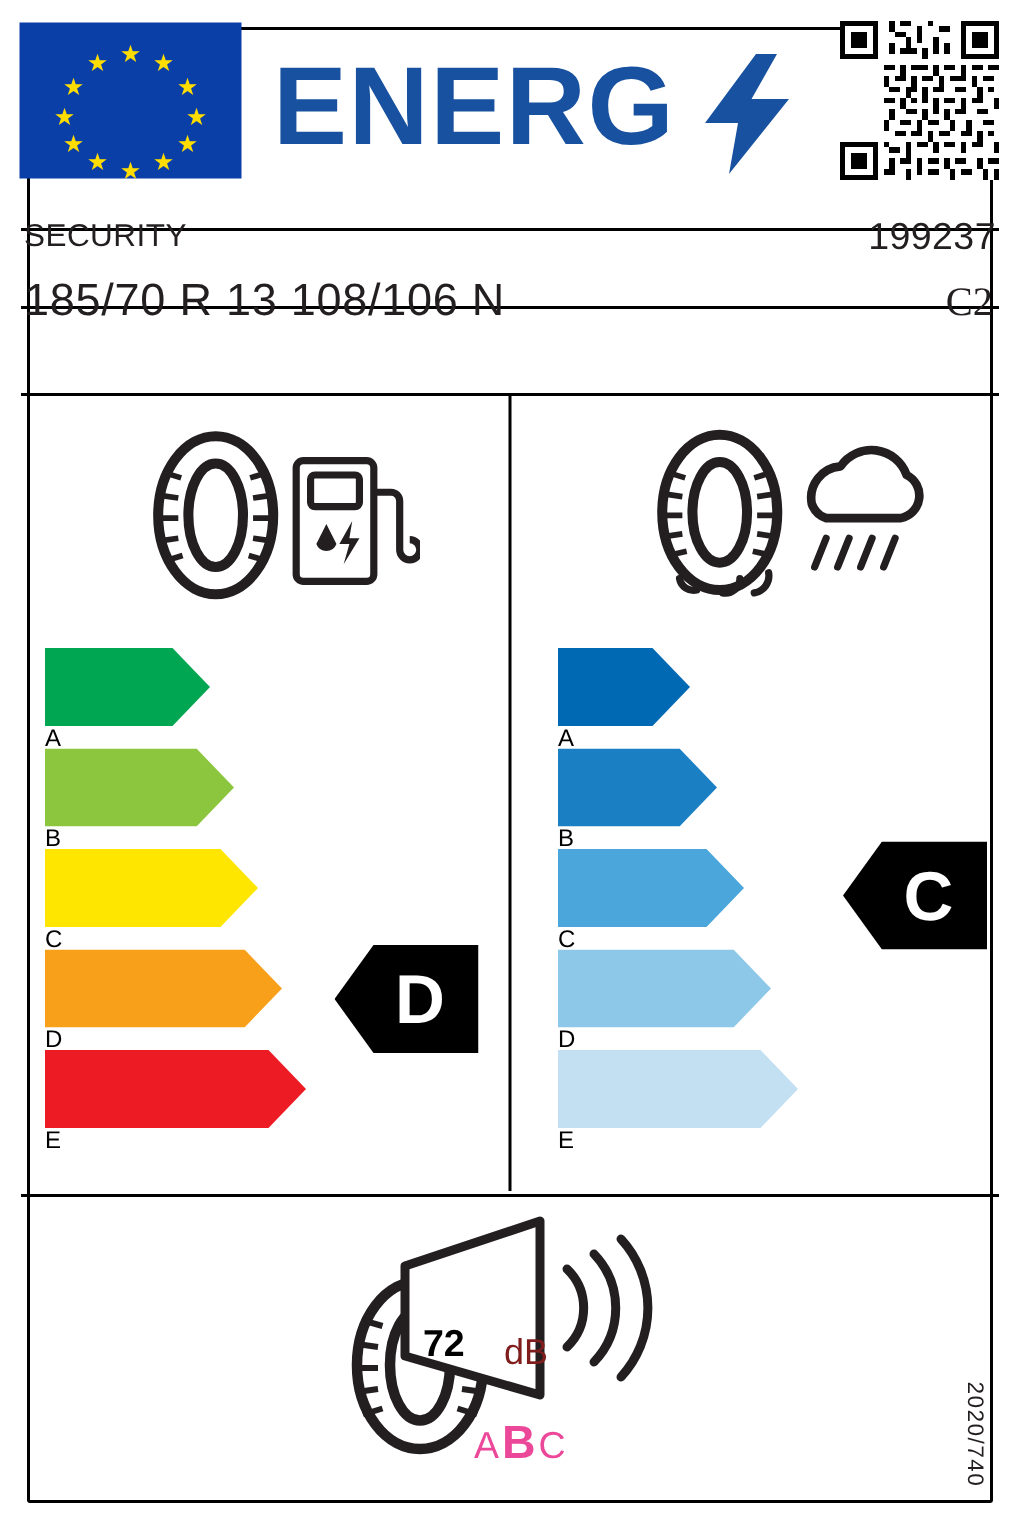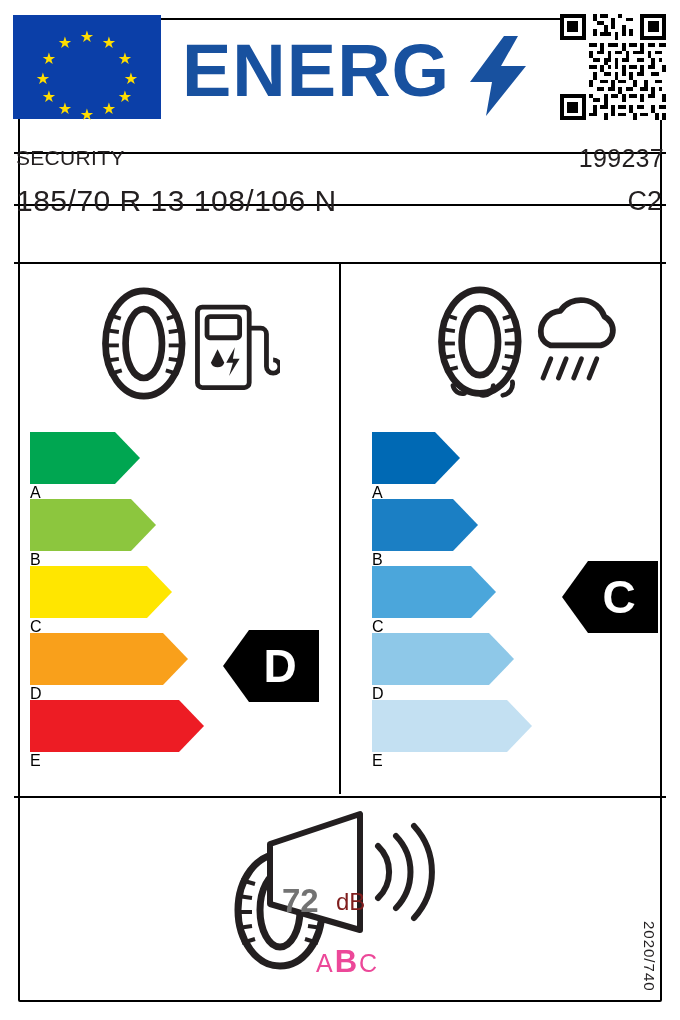--- a/index.html
+++ b/index.html
@@ -133,20 +133,21 @@
     font-size: 30px;
     color: #231f20;
     letter-spacing: 0.5px;
   }
   .class-text {
     position: absolute;
     right: 18px;
     top: 10px;
     font-size: 27px;
     color: #231f20;
+    font-family: Liberation Serif, serif;
   }
 
   
   .col-left {
     position: absolute;
     left: 0;
     top: 244px;
     width: 320px;
     height: 530px;
   }
@@ -200,23 +201,23 @@
     position: absolute;
     left: 0;
     top: 790px;
     width: 100%;
     height: 190px;
   }
   .noise-db {
     position: absolute;
     left: 282px;
     top: 92px;
-    font-size: 33px;
+    font-size: 25px;
     font-weight: bold;
-    color: #737373;
+    color: #000000;
   }
   .noise-unit {
     position: absolute;
     left: 336px;
     top: 98px;
     font-size: 24px;
     color: #7f1d1d;
   }
   .noise-classes {
     position: absolute;

